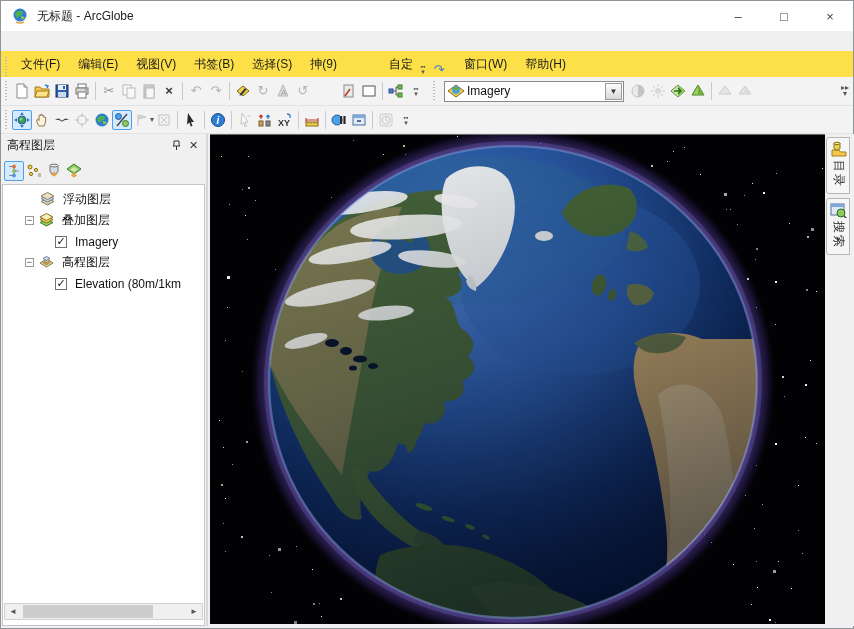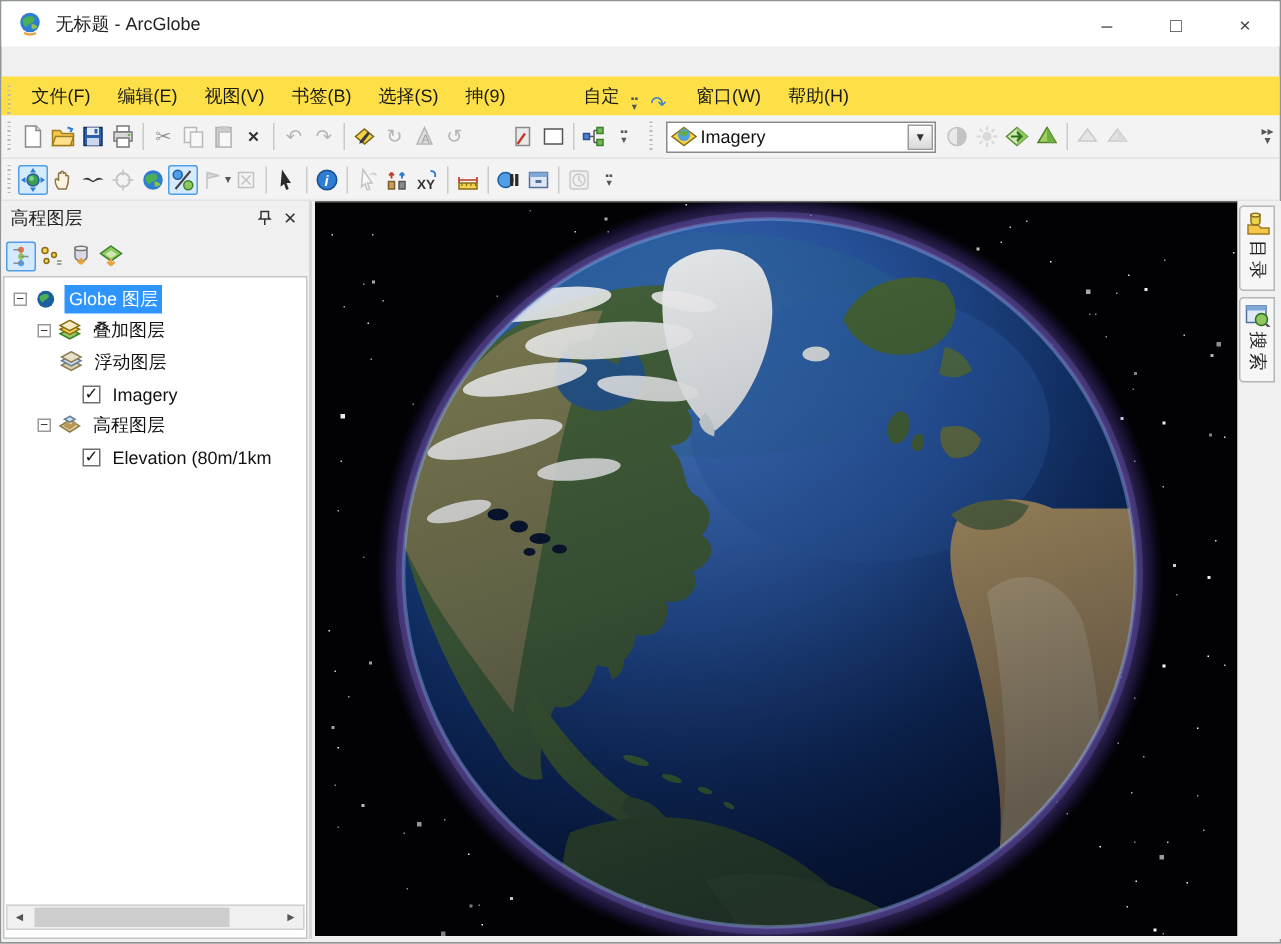--- a/index.html
+++ b/index.html
@@ -454,46 +454,38 @@
         <span class="ic">
           <svg viewBox="0 0 16 16">
               <path d="M8 1 L15 6 L8 11 L1 6 Z" fill="#8fc860" stroke="#3a7f2a"></path>
               <path d="M8 4 L12 6.5 L8 9 L4 6.5Z" fill="#cfe8b0"></path>
               <path d="M8 9 v5 M8 14 l-2.4 -2.4 M8 14 l2.4 -2.4" stroke="#e8a33d" stroke-width="1.6" fill="none"></path>
             </svg>
           </span>
       </div>
       <div class="toc-body">
 
-        <div class="tree-row" style="padding-left:6px">
-          <span class="expander"></span>
-          <svg class="tree-icon" viewBox="0 0 16 16">
-              <circle cx="8" cy="8" r="6" fill="#1d5e9e"></circle>
-              <path d="M3.5 6 Q6 3.5 9.5 4.5 Q11 6 9.5 7.5 Q7 8.5 5.5 10.5 Q3.5 8.5 3.5 6Z" fill="#4caf50"></path>
+
+        <div class="tree-row" style="padding-left:36px">
+          <svg class="tree-icon" viewBox="0 0 17 15">
+              <path d="M8.5 6 L15 9.5 L8.5 13 L2 9.5Z" fill="#d8cfa8" stroke="#8a7d55"></path>
+              <path d="M8.5 3 L15 6.5 L8.5 10 L2 6.5Z" fill="#c8d8e8" stroke="#6a7d95"></path>
+              <path d="M8.5 0.5 L15 4 L8.5 7.5 L2 4Z" fill="#e8e0c8" stroke="#8a7d55"></path>
             </svg>
-          <span class="tree-label selected">Globe 图层</span>
+          <span class="tree-label">浮动图层</span>
         </div>
 
         <div class="tree-row" style="padding-left:22px">
           <span class="expander"></span>
           <svg class="tree-icon" viewBox="0 0 17 15">
               <path d="M8.5 6 L15 9.5 L8.5 13 L2 9.5Z" fill="#8fc860" stroke="#3a7f2a"></path>
               <path d="M8.5 3 L15 6.5 L8.5 10 L2 6.5Z" fill="#f2d24b" stroke="#8a6d1a"></path>
               <path d="M8.5 0.5 L15 4 L8.5 7.5 L2 4Z" fill="#f8ecc0" stroke="#8a6d1a"></path>
             </svg>
           <span class="tree-label">叠加图层</span>
-        </div>
-
-        <div class="tree-row" style="padding-left:36px">
-          <svg class="tree-icon" viewBox="0 0 17 15">
-              <path d="M8.5 6 L15 9.5 L8.5 13 L2 9.5Z" fill="#d8cfa8" stroke="#8a7d55"></path>
-              <path d="M8.5 3 L15 6.5 L8.5 10 L2 6.5Z" fill="#c8d8e8" stroke="#6a7d95"></path>
-              <path d="M8.5 0.5 L15 4 L8.5 7.5 L2 4Z" fill="#e8e0c8" stroke="#8a7d55"></path>
-            </svg>
-          <span class="tree-label">浮动图层</span>
         </div>
 
         <div class="tree-row" style="padding-left:52px">
           <span class="checkbox"></span>
           <span class="tree-label">Imagery</span>
         </div>
 
         <div class="tree-row" style="padding-left:22px">
           <span class="expander"></span>
           <svg class="tree-icon" viewBox="0 0 17 15">

